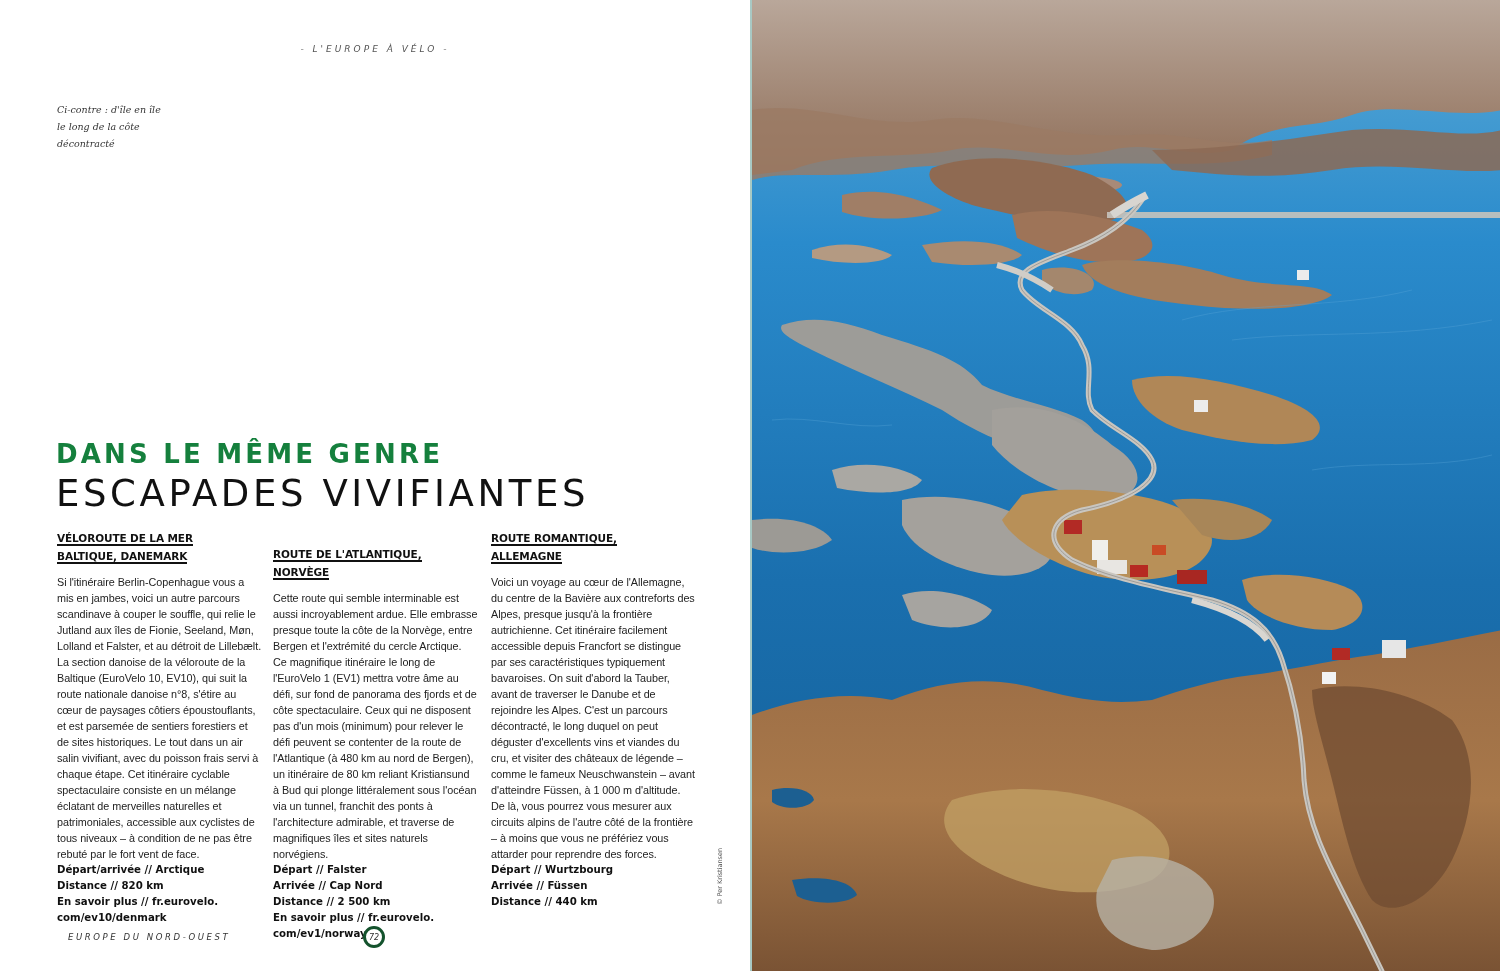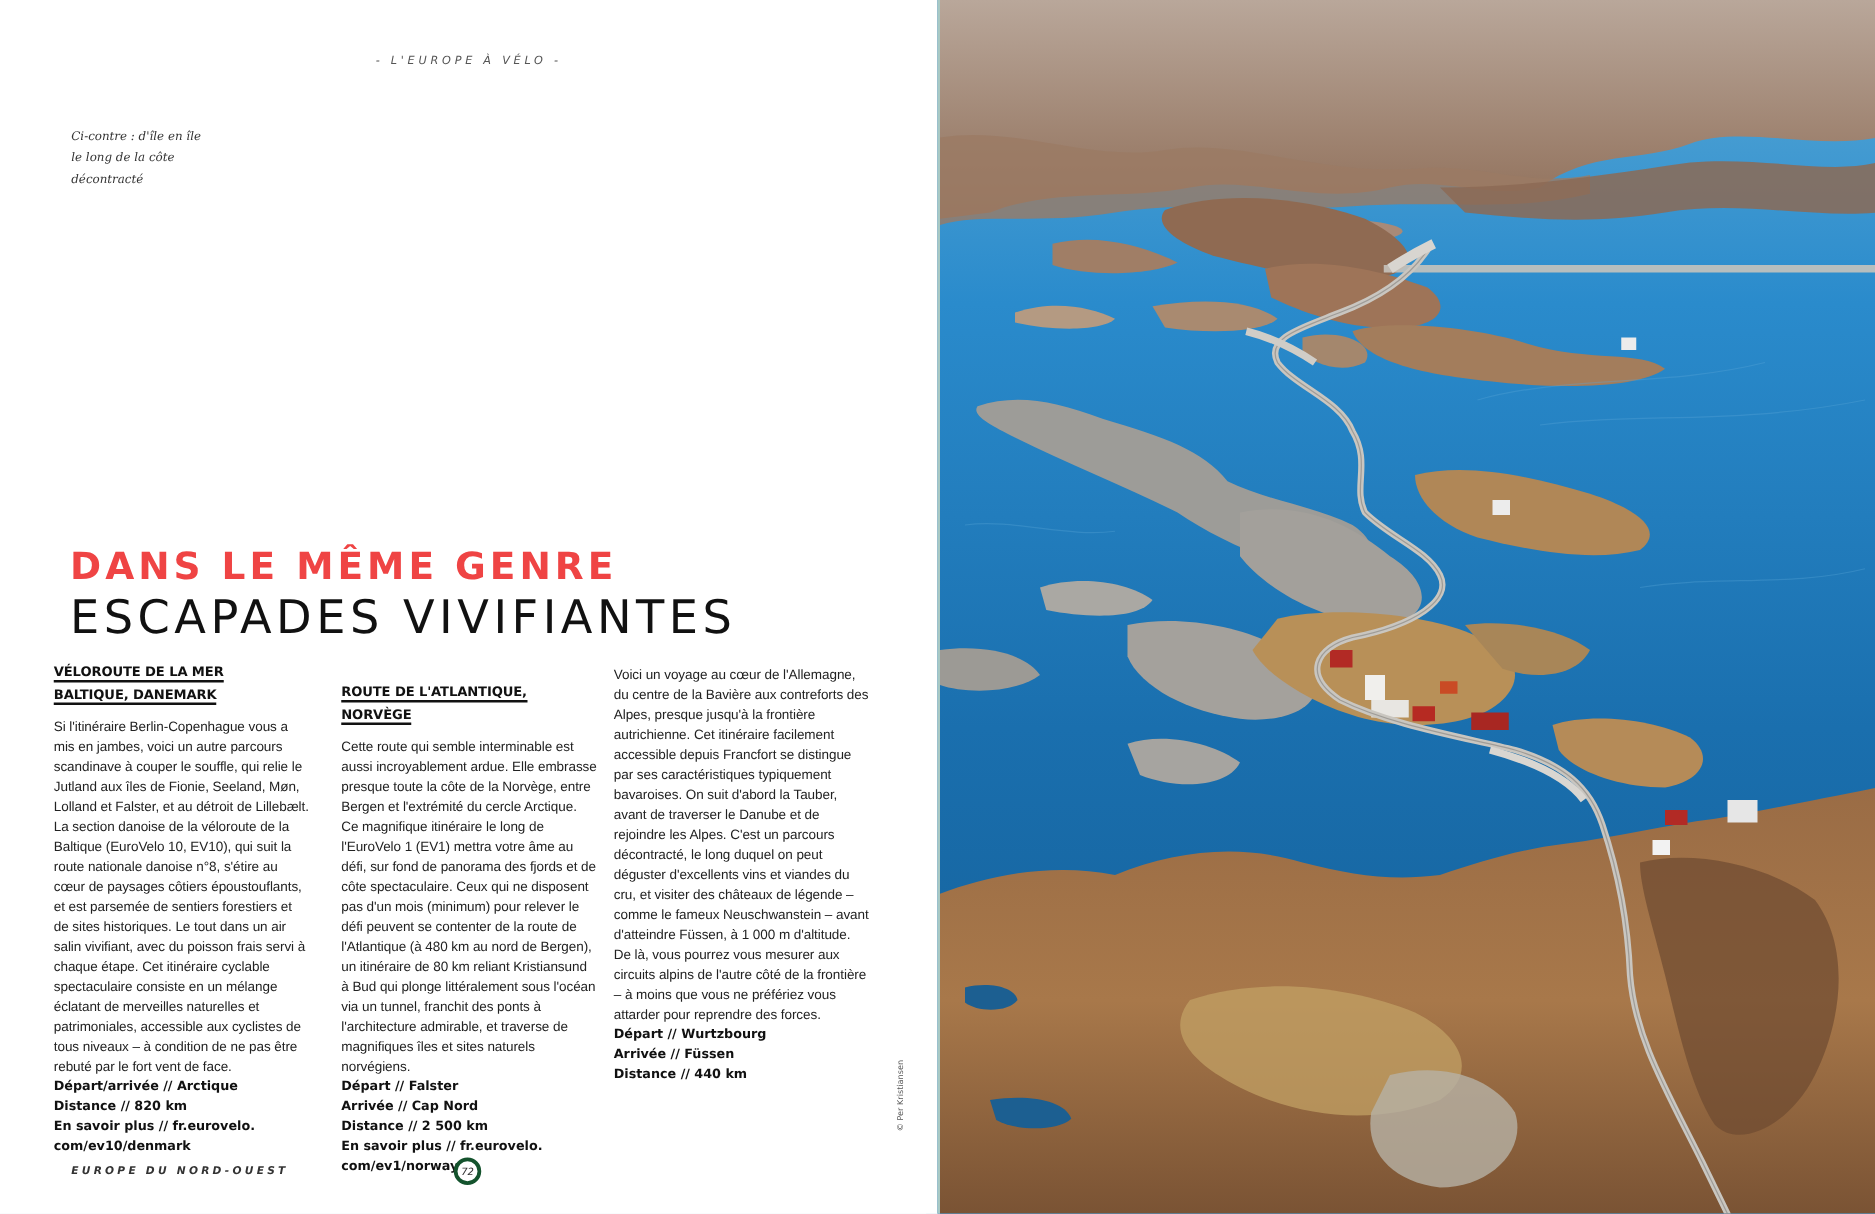--- a/index.html
+++ b/index.html
@@ -16,30 +16,30 @@
 
   .caption {
     position: absolute; left: 57px; top: 101px; width: 110px;
     font-family: "DejaVu Serif", serif; font-style: italic;
     font-size: 9.5px; line-height: 17px; color: #333;
   }
 
   .headline { position: absolute; left: 56px; top: 432px; }
   .headline-1 {
     font-family: "DejaVu Sans", sans-serif; font-weight: bold;
-    font-size: 30px; letter-spacing: 3.2px; line-height: 44px; color: #ef4444;
+    font-size: 26px; letter-spacing: 3.2px; line-height: 44px; color: #15803d;
   }
   .headline-2 {
     font-family: "DejaVu Sans", sans-serif; font-weight: normal;
     font-size: 37px; letter-spacing: 3.6px; line-height: 40px; color: #111;
     margin-top: -2px;
   }
 
   .column { position: absolute; top: 528px; width: 205px; }
-  .col-1 { left: 43px; }
+  .col-1 { left: 57px; }
   .col-2 { left: 273px; margin-top: 16px; }
   .col-3 { left: 491px; }
   .col-title-wrap { height: 42px; }
   .col-title-line { display: block; }
   .col-title-line span {
     font-family: "DejaVu Sans", sans-serif; font-weight: bold; font-size: 10.5px;
     line-height: 16px; color: #111; border-bottom: 2px solid #111; padding-bottom: 0;
     letter-spacing: -0.1px;
   }
 
@@ -47,23 +47,23 @@
     font-family: "Liberation Sans", sans-serif; font-size: 10.8px; line-height: 16px;
     color: #222; margin-top: 4px; letter-spacing: -0.05px;
   }
   .facts { margin-top: 0; }
   .fact {
     font-family: "DejaVu Sans", sans-serif; font-weight: bold; font-size: 10.2px;
     line-height: 16px; color: #111;
   }
 
   .footer-section {
-    position: absolute; left: 57px; top: 932px;
+    position: absolute; left: 68px; top: 932px;
     font-family: "DejaVu Sans", sans-serif; font-style: italic;
-    font-size: 8.5px; letter-spacing: 2.6px; color: #333; font-weight: bold;
+    font-size: 8.5px; letter-spacing: 2.6px; color: #333;
   }
   .page-number {
     position: absolute; left: 363px; top: 926px; width: 22px; height: 22px;
     border: 3px solid #14532d; border-radius: 50%;
     font-family: "DejaVu Sans", sans-serif; font-style: italic; font-size: 8px;
     display: flex; align-items: center; justify-content: center; color: #333;
   }
 
   .photo-credit {
     position: absolute; left: 716px; top: 905px; transform-origin: left top;
@@ -120,20 +120,24 @@
     <div class="facts">
       <div class="fact">Départ // Falster</div>
       <div class="fact">Arrivée // Cap Nord</div>
       <div class="fact">Distance // 2 500 km</div>
       <div class="fact">En savoir plus // fr.eurovelo.</div>
       <div class="fact">com/ev1/norway</div>
     </div>
   </div>
 
   <div class="column col-3">
+    <div class="col-title-wrap">
+      <div class="col-title-line"><span>ROUTE ROMANTIQUE,</span></div>
+      <div class="col-title-line"><span>ALLEMAGNE</span></div>
+    </div>
     <p class="col-body">Voici un voyage au cœur de l'Allemagne, du centre de la Bavière aux contreforts des Alpes, presque jusqu'à la frontière autrichienne. Cet itinéraire facilement accessible depuis Francfort se distingue par ses caractéristiques typiquement bavaroises. On suit d'abord la Tauber, avant de traverser le Danube et de rejoindre les Alpes. C'est un parcours décontracté, le long duquel on peut déguster d'excellents vins et viandes du cru, et visiter des châteaux de légende – comme le fameux Neuschwanstein – avant d'atteindre Füssen, à 1 000 m d'altitude. De là, vous pourrez vous mesurer aux circuits alpins de l'autre côté de la frontière – à moins que vous ne préfériez vous attarder pour reprendre des forces.</p>
     <div class="facts">
       <div class="fact">Départ // Wurtzbourg</div>
       <div class="fact">Arrivée // Füssen</div>
       <div class="fact">Distance // 440 km</div>
     </div>
   </div>
 
   <div class="footer-section">EUROPE DU NORD-OUEST</div>
   <div class="page-number">72</div>

